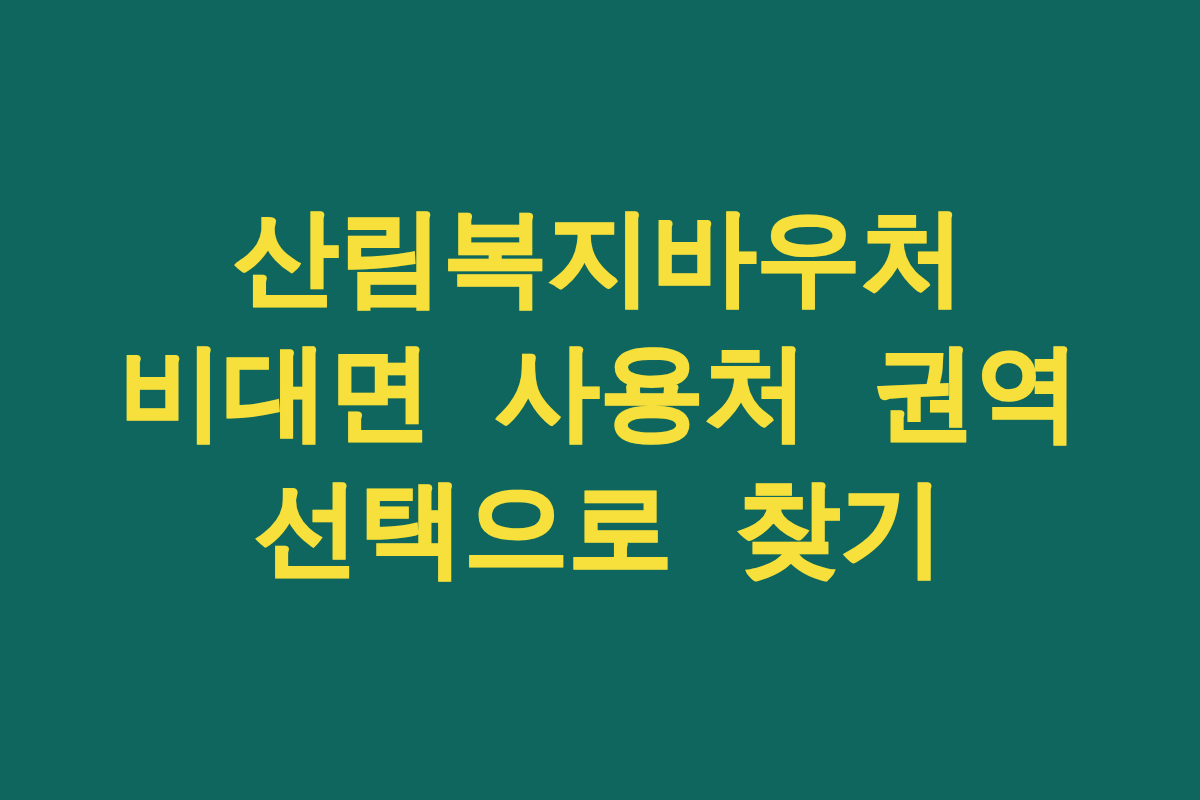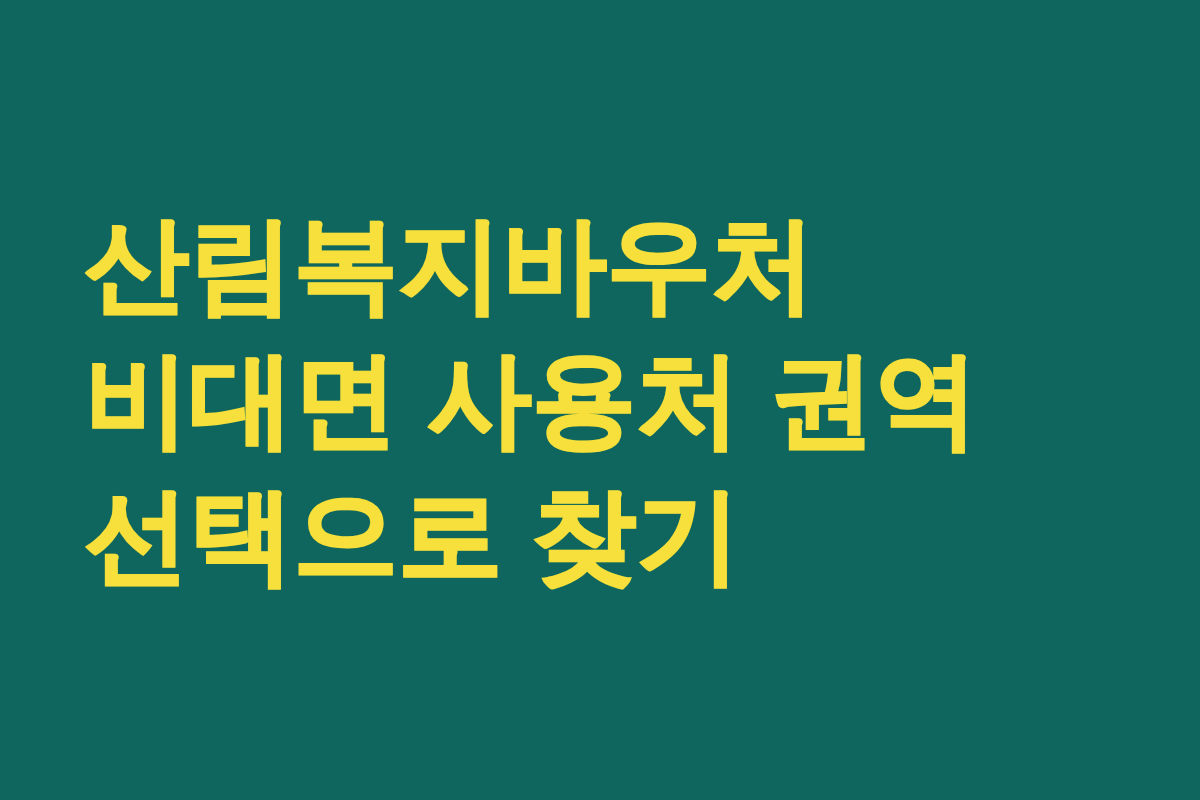--- a/index.html
+++ b/index.html
@@ -28,23 +28,24 @@
     overflow: hidden;
   }
 
   
   .headline {
     margin: 0;
     padding: 0 85px;
     box-sizing: border-box;
     width: 100%;
 
+    text-align: center;
     color: #F7E03C;               
 
-    font-family: Liberation Sans, sans-serif;
+    font-family: Liberation Mono, monospace;
     font-size: 104px;
     font-weight: 700;
     line-height: 1.30;
     letter-spacing: 0.004em;
     word-break: keep-all;
     overflow-wrap: break-word;
 
     
     -webkit-font-smoothing: antialiased;
     text-rendering: optimizeLegibility;

